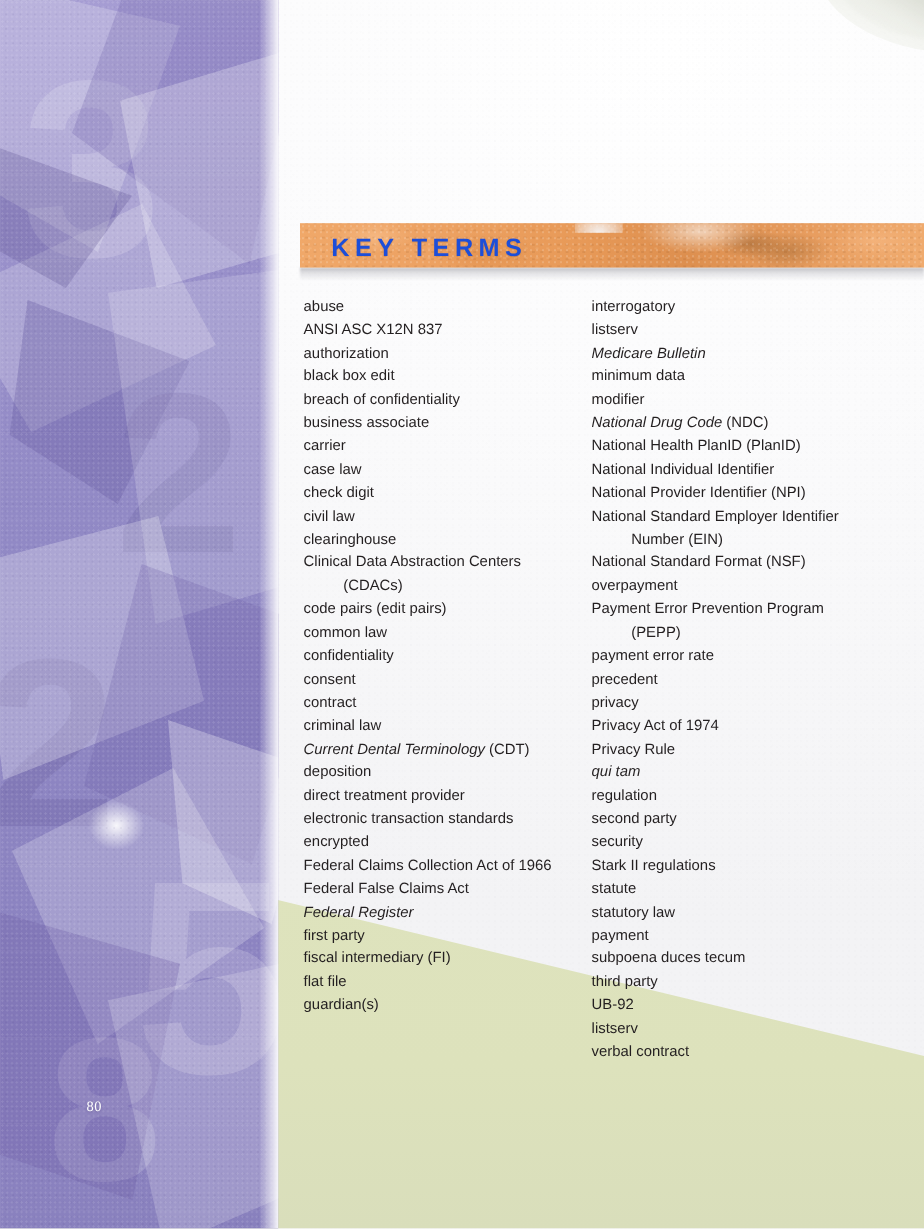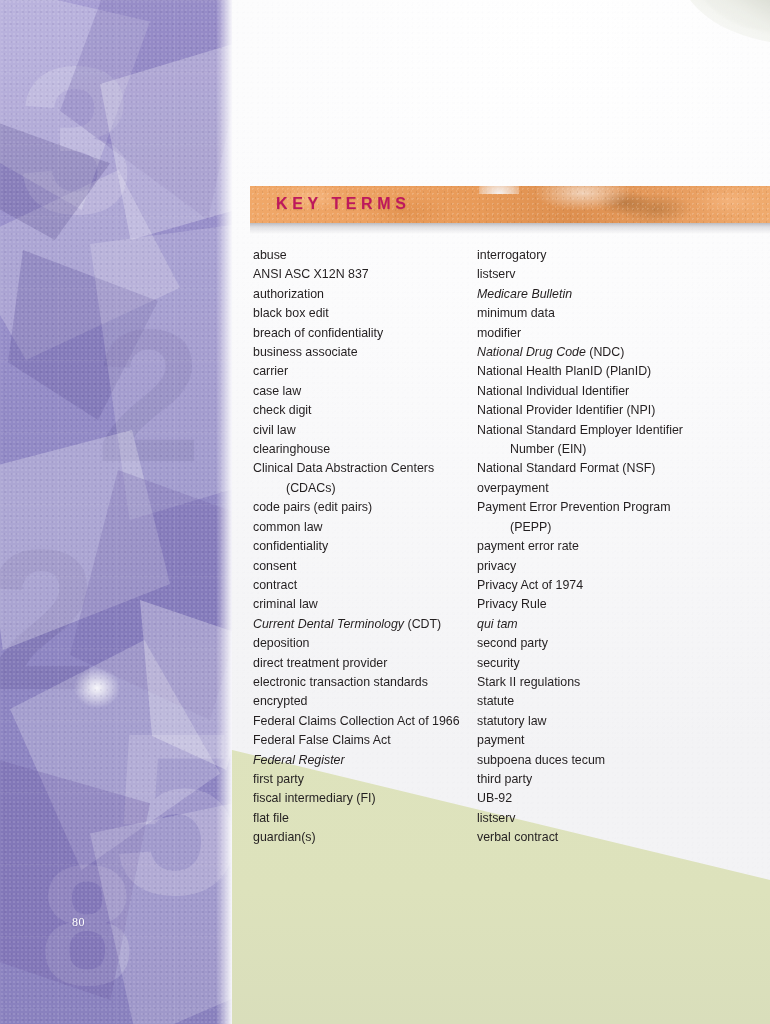--- a/index.html
+++ b/index.html
@@ -198,35 +198,35 @@
     width: 520px;
     height: 11px;
     background: linear-gradient(180deg, rgba(130,130,140,.52) 0%, rgba(150,150,160,.26) 38%, rgba(255,255,255,0) 100%);
     filter: blur(.7px);
   }
   .banner-title {
     position: absolute;
     left: 26px;
     top: 9px;
     font-family: "Liberation Sans", sans-serif;
-    font-size: 16px;
+    font-size: 21px;
     font-weight: 700;
     letter-spacing: 4.6px;
-    color: #be185d;
+    color: #1d4ed8;
     text-shadow: 0 1px 1px rgba(168,104,50,.35);
   }
 
   
   .terms {
     position: absolute;
     left: 253px;
     top: 246px;
     width: 500px;
     display: flex;
-    gap: 0;
+    gap: 16px;
   }
   .col {
     width: 224px;
   }
   .col.right {
     margin-left: 0;
   }
   .term {
     font-family: "Liberation Sans", sans-serif;
     font-size: 12.4px;
@@ -338,24 +338,26 @@
         <div class="term">National Health PlanID (PlanID)</div>
         <div class="term">National Individual Identifier</div>
         <div class="term">National Provider Identifier (NPI)</div>
         <div class="term">National Standard Employer Identifier</div>
         <div class="term indent">Number (EIN)</div>
         <div class="term">National Standard Format (NSF)</div>
         <div class="term">overpayment</div>
         <div class="term">Payment Error Prevention Program</div>
         <div class="term indent">(PEPP)</div>
         <div class="term">payment error rate</div>
+        <div class="term">precedent</div>
         <div class="term">privacy</div>
         <div class="term">Privacy Act of 1974</div>
         <div class="term">Privacy Rule</div>
         <div class="term"><i>qui tam</i></div>
+        <div class="term">regulation</div>
         <div class="term">second party</div>
         <div class="term">security</div>
         <div class="term">Stark II regulations</div>
         <div class="term">statute</div>
         <div class="term">statutory law</div>
         <div class="term">payment</div>
         <div class="term">subpoena duces tecum</div>
         <div class="term">third party</div>
         <div class="term">UB-92</div>
         <div class="term">listserv</div>

